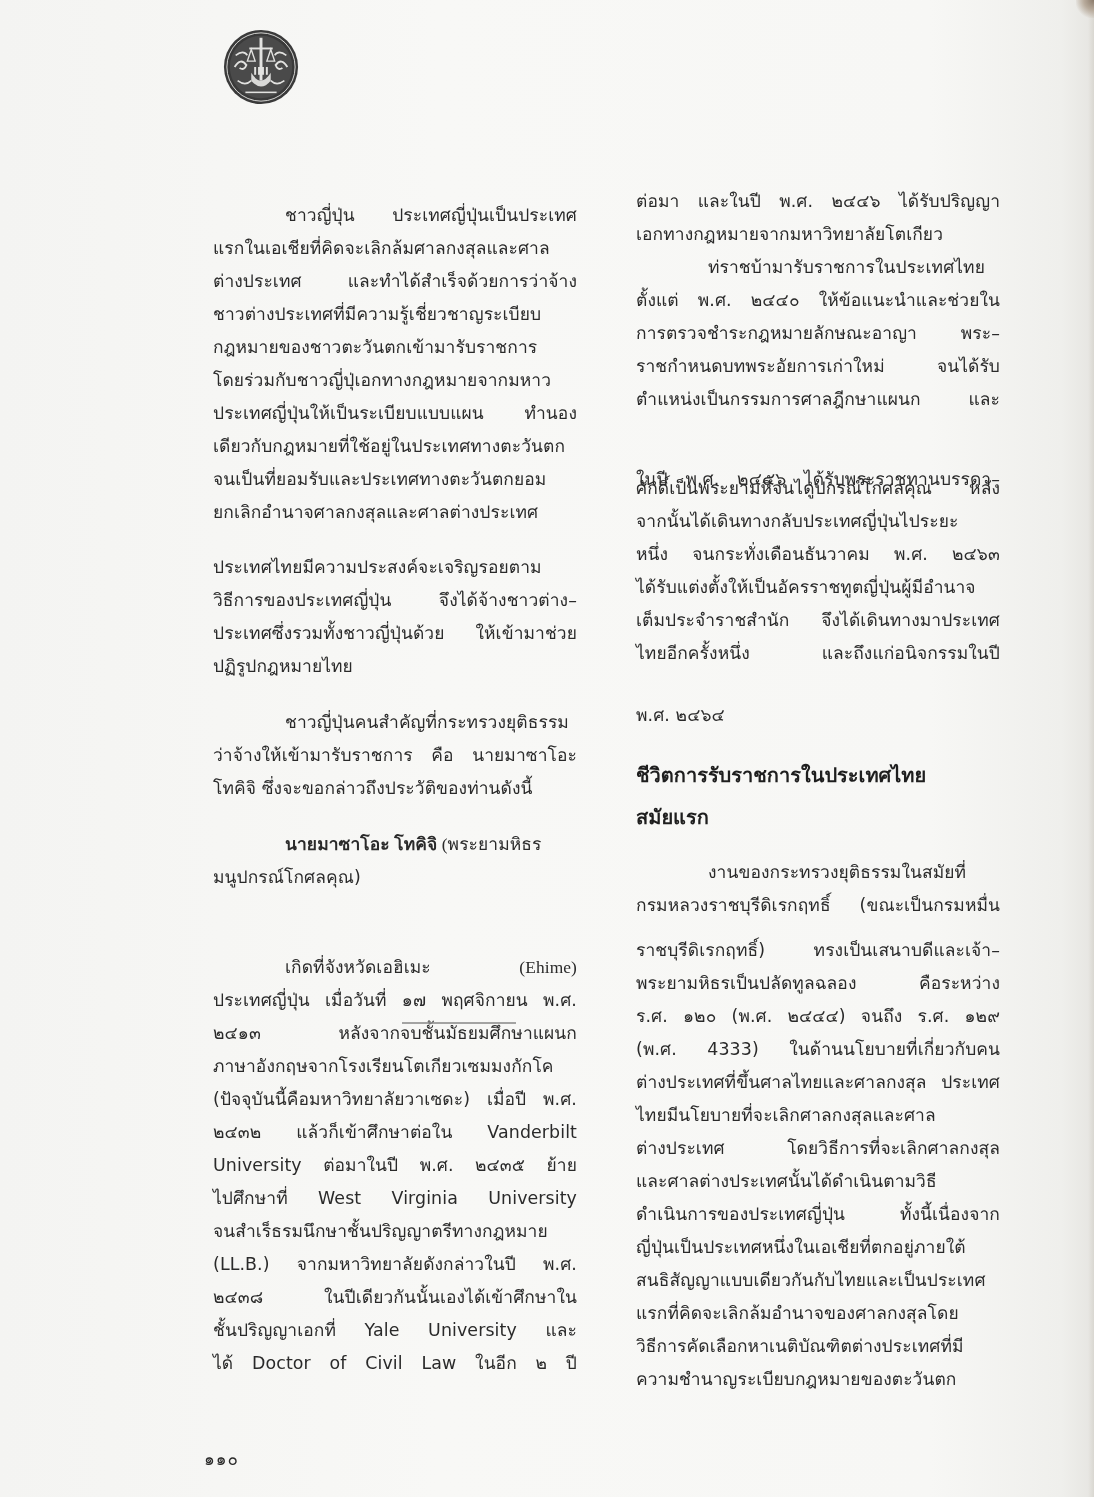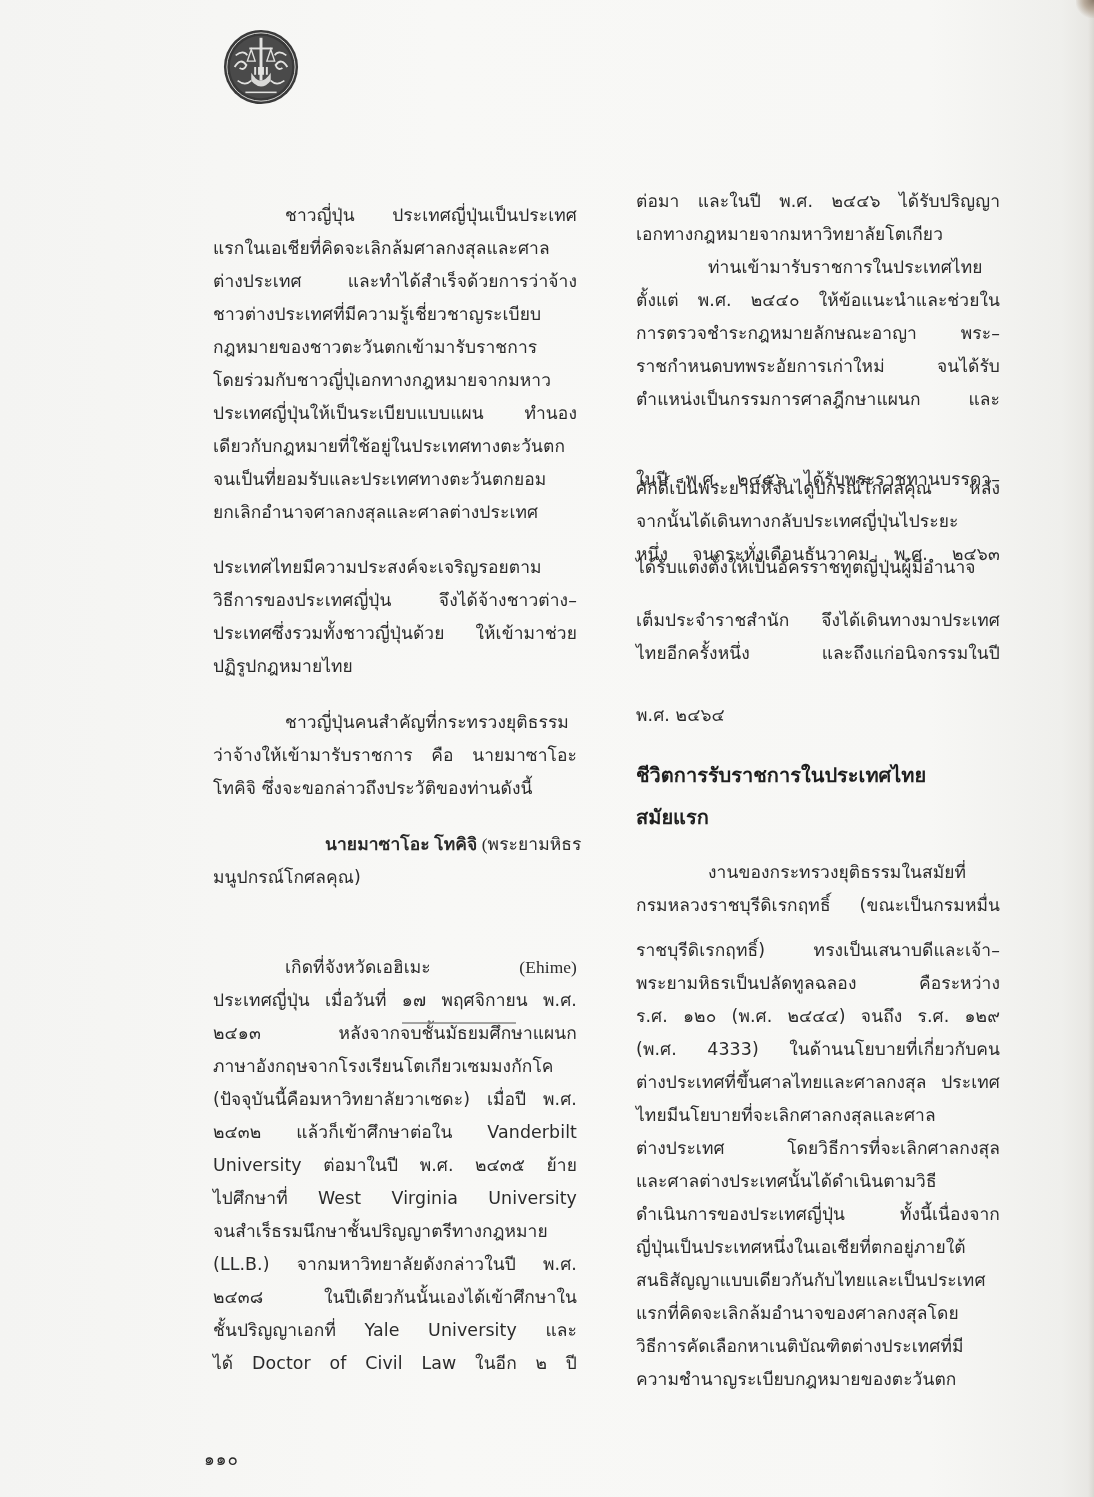--- a/index.html
+++ b/index.html
@@ -53,21 +53,21 @@
       height: 30px;
       font-size: 17.4px;
       line-height: 30px;
       white-space: nowrap;
       text-align: justify;
       text-align-last: justify;
       letter-spacing: 0.1px;
     }
     .line.last { text-align-last: left; }
     .line.indent { padding-left: 72px; width: 292px; font-family: Liberation Serif, serif; }
-    .bold { font-weight: bold; margin-left: 40px; }
+    .bold { font-weight: bold; }
     .heading {
       position: absolute;
       left: 0;
       font-size: 20px;
       font-weight: bold;
       line-height: 34px;
       white-space: nowrap;
       color: #1e1e1e;
     }
     .page-number {
@@ -152,30 +152,30 @@
     <div class="line" style="top:1315px">ชั้นปริญญาเอกที่  Yale University และ</div>
     <div class="line" style="top:1348px">ได้  Doctor  of  Civil  Law  ในอีก ๒ ปี</div>
   </div>
 
   <div class="underline-mark"></div>
 
   <div class="column col-right">
     <div class="line" style="top:186px">ต่อมา  และในปี  พ.ศ. ๒๔๔๖  ได้รับปริญญา</div>
     <div class="line last" style="top:219px">เอกทางกฎหมายจากมหาวิทยาลัยโตเกียว</div>
 
-    <div class="line indent" style="top:252px">ท่านเข้ามารับราชการในประเทศไทย</div>
+    <div class="line indent" style="top:252px">ท่ราชบ้ามารับราชการในประเทศไทย</div>
     <div class="line" style="top:285px">ตั้งแต่  พ.ศ. ๒๔๔๐  ให้ข้อแนะนำและช่วยใน</div>
     <div class="line" style="top:318px">การตรวจชำระกฎหมายลักษณะอาญา    พระ–</div>
     <div class="line" style="top:351px">ราชกำหนดบทพระอัยการเก่าใหม่    จนได้รับ</div>
     <div class="line" style="top:384px">ตำแหน่งเป็นกรรมการศาลฎีกษาแผนก  และ</div>
     <div class="line" style="top:464px">ในปี  พ.ศ. ๒๔๕๖  ได้รับพระราชทานบรรดา–</div>
     <div class="line" style="top:473px">ศักดิ์เป็นพระยามหิจนไดูปกรณ์โกศลคุณ   หลัง</div>
     <div class="line" style="top:506px">จากนั้นได้เดินทางกลับประเทศญี่ปุ่นไประยะ</div>
     <div class="line" style="top:539px">หนึ่ง  จนกระทั่งเดือนธันวาคม  พ.ศ. ๒๔๖๓</div>
-    <div class="line" style="top:552px">ได้รับแต่งตั้งให้เป็นอัครราชทูตญี่ปุ่นผู้มีอำนาจ</div>
+    <div class="line" style="top:572px">ได้รับแต่งตั้งให้เป็นอัครราชทูตญี่ปุ่นผู้มีอำนาจ</div>
     <div class="line" style="top:605px">เต็มประจำราชสำนัก    จึงได้เดินทางมาประเทศ</div>
     <div class="line" style="top:638px">ไทยอีกครั้งหนึ่ง      และถึงแก่อนิจกรรมในปี</div>
     <div class="line last" style="top:700px">พ.ศ. ๒๔๖๔</div>
 
     <div class="heading" style="top:758px">ชีวิตการรับราชการในประเทศไทย</div>
     <div class="heading" style="top:800px">สมัยแรก</div>
 
     <div class="line indent" style="top:857px">งานของกระทรวงยุติธรรมในสมัยที่</div>
     <div class="line" style="top:890px">กรมหลวงราชบุรีดิเรกฤทธิ์  (ขณะเป็นกรมหมื่น</div>
     <div class="line" style="top:935px">ราชบุรีดิเรกฤทธิ์)   ทรงเป็นเสนาบดีและเจ้า–</div>

